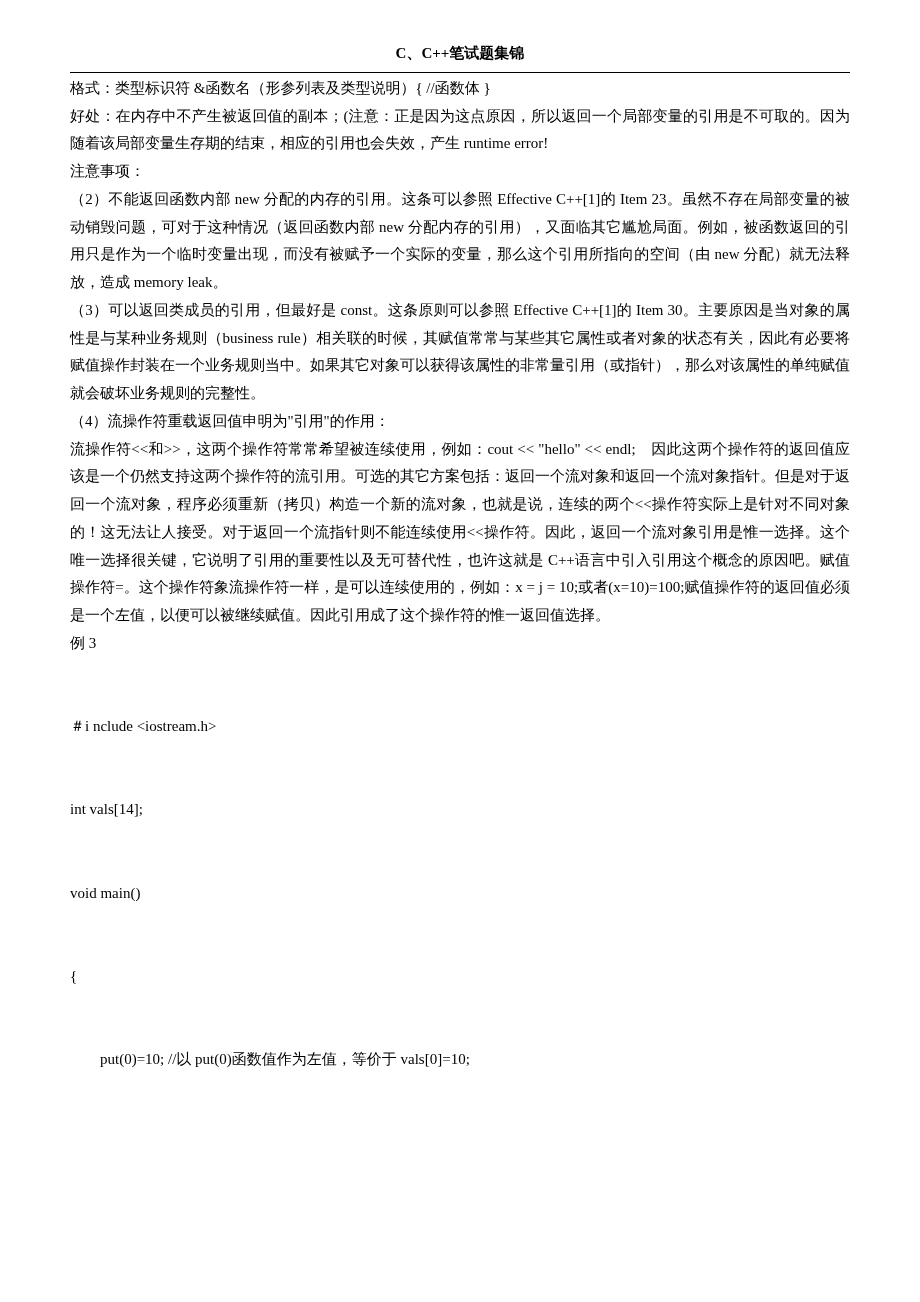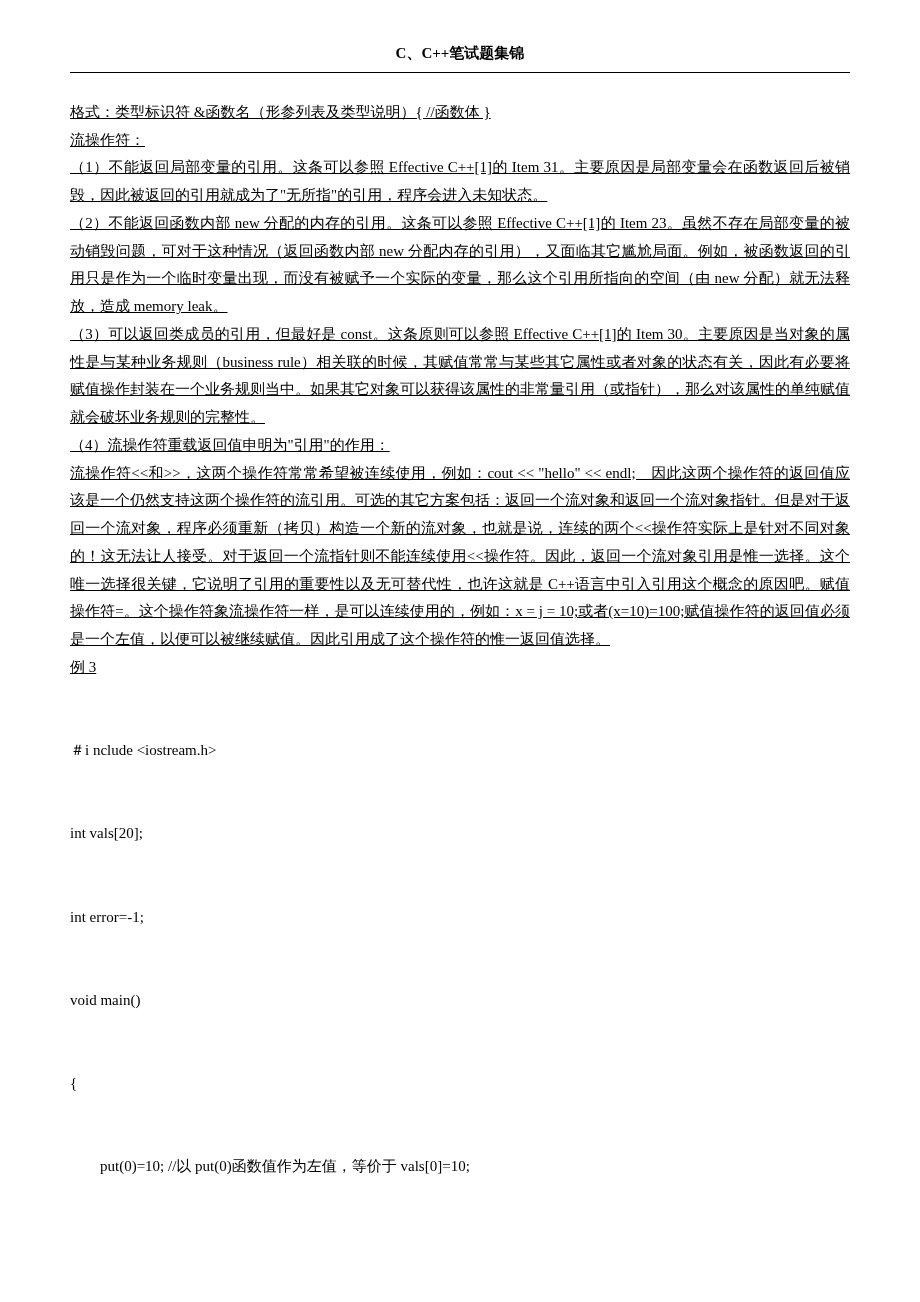--- a/index.html
+++ b/index.html
@@ -14,25 +14,24 @@
   font-size: 15px;
   line-height: 1.85;
   color: #000;
 }
 .header {
   text-align: center;
   font-weight: bold;
   font-size: 15px;
   padding-bottom: 4px;
   border-bottom: 1.5px solid #000;
-  margin-bottom: 26px;
+  margin-bottom: 2px;
 }
 .para {
   text-align: justify;
-  text-decoration: underline;
 }
 .code {
   font-family: "SimSun", "宋体", serif;
   white-space: pre;
   line-height: 1.85;
 }
 .indent {
   padding-left: 2em;
   display: block;
 }
@@ -40,33 +39,32 @@
 </head>
 <body>
 
 <div class="page">
 
   <div class="header">
     <span>C、C++笔试题集锦</span>
   </div>
 
   <div class="para">格式：类型标识符 &amp;函数名（形参列表及类型说明）{ //函数体 }</div>
-  <div class="para">流操作符：</div>
-  <div class="para">（1）不能返回局部变量的引用。这条可以参照 Effective C++[1]的 Item 31。主要原因是局部变量会在函数返回后被销毁，因此被返回的引用就成为了"无所指"的引用，程序会进入未知状态。</div>
+  <div class="para">好处：在内存中不产生被返回值的副本；(注意：正是因为这点原因，所以返回一个局部变量的引用是不可取的。因为随着该局部变量生存期的结束，相应的引用也会失效，产生 runtime error!</div>
+  <div class="para">注意事项：</div>
   <div class="para">（2）不能返回函数内部 new 分配的内存的引用。这条可以参照 Effective C++[1]的 Item 23。虽然不存在局部变量的被动销毁问题，可对于这种情况（返回函数内部 new 分配内存的引用），又面临其它尴尬局面。例如，被函数返回的引用只是作为一个临时变量出现，而没有被赋予一个实际的变量，那么这个引用所指向的空间（由 new 分配）就无法释放，造成 memory leak。</div>
   <div class="para">（3）可以返回类成员的引用，但最好是 const。这条原则可以参照 Effective C++[1]的 Item 30。主要原因是当对象的属性是与某种业务规则（business rule）相关联的时候，其赋值常常与某些其它属性或者对象的状态有关，因此有必要将赋值操作封装在一个业务规则当中。如果其它对象可以获得该属性的非常量引用（或指针），那么对该属性的单纯赋值就会破坏业务规则的完整性。</div>
   <div class="para">（4）流操作符重载返回值申明为"引用"的作用：</div>
   <div class="para">流操作符&lt;&lt;和&gt;&gt;，这两个操作符常常希望被连续使用，例如：cout &lt;&lt; "hello" &lt;&lt; endl;　因此这两个操作符的返回值应该是一个仍然支持这两个操作符的流引用。可选的其它方案包括：返回一个流对象和返回一个流对象指针。但是对于返回一个流对象，程序必须重新（拷贝）构造一个新的流对象，也就是说，连续的两个&lt;&lt;操作符实际上是针对不同对象的！这无法让人接受。对于返回一个流指针则不能连续使用&lt;&lt;操作符。因此，返回一个流对象引用是惟一选择。这个唯一选择很关键，它说明了引用的重要性以及无可替代性，也许这就是 C++语言中引入引用这个概念的原因吧。赋值操作符=。这个操作符象流操作符一样，是可以连续使用的，例如：x = j = 10;或者(x=10)=100;赋值操作符的返回值必须是一个左值，以便可以被继续赋值。因此引用成了这个操作符的惟一返回值选择。</div>
 
   <div class="para">例 3</div>
 
   <div class="code">
     <div>＃i nclude &lt;iostream.h&gt;</div>
-    <div>int vals[20];</div>
-    <div>int error=-1;</div>
+    <div>int vals[14];</div>
     <div>void main()</div>
     <div>{</div>
     <span class="indent">put(0)=10; //以 put(0)函数值作为左值，等价于 vals[0]=10;</span>
     
     
     
     
     
     
     

